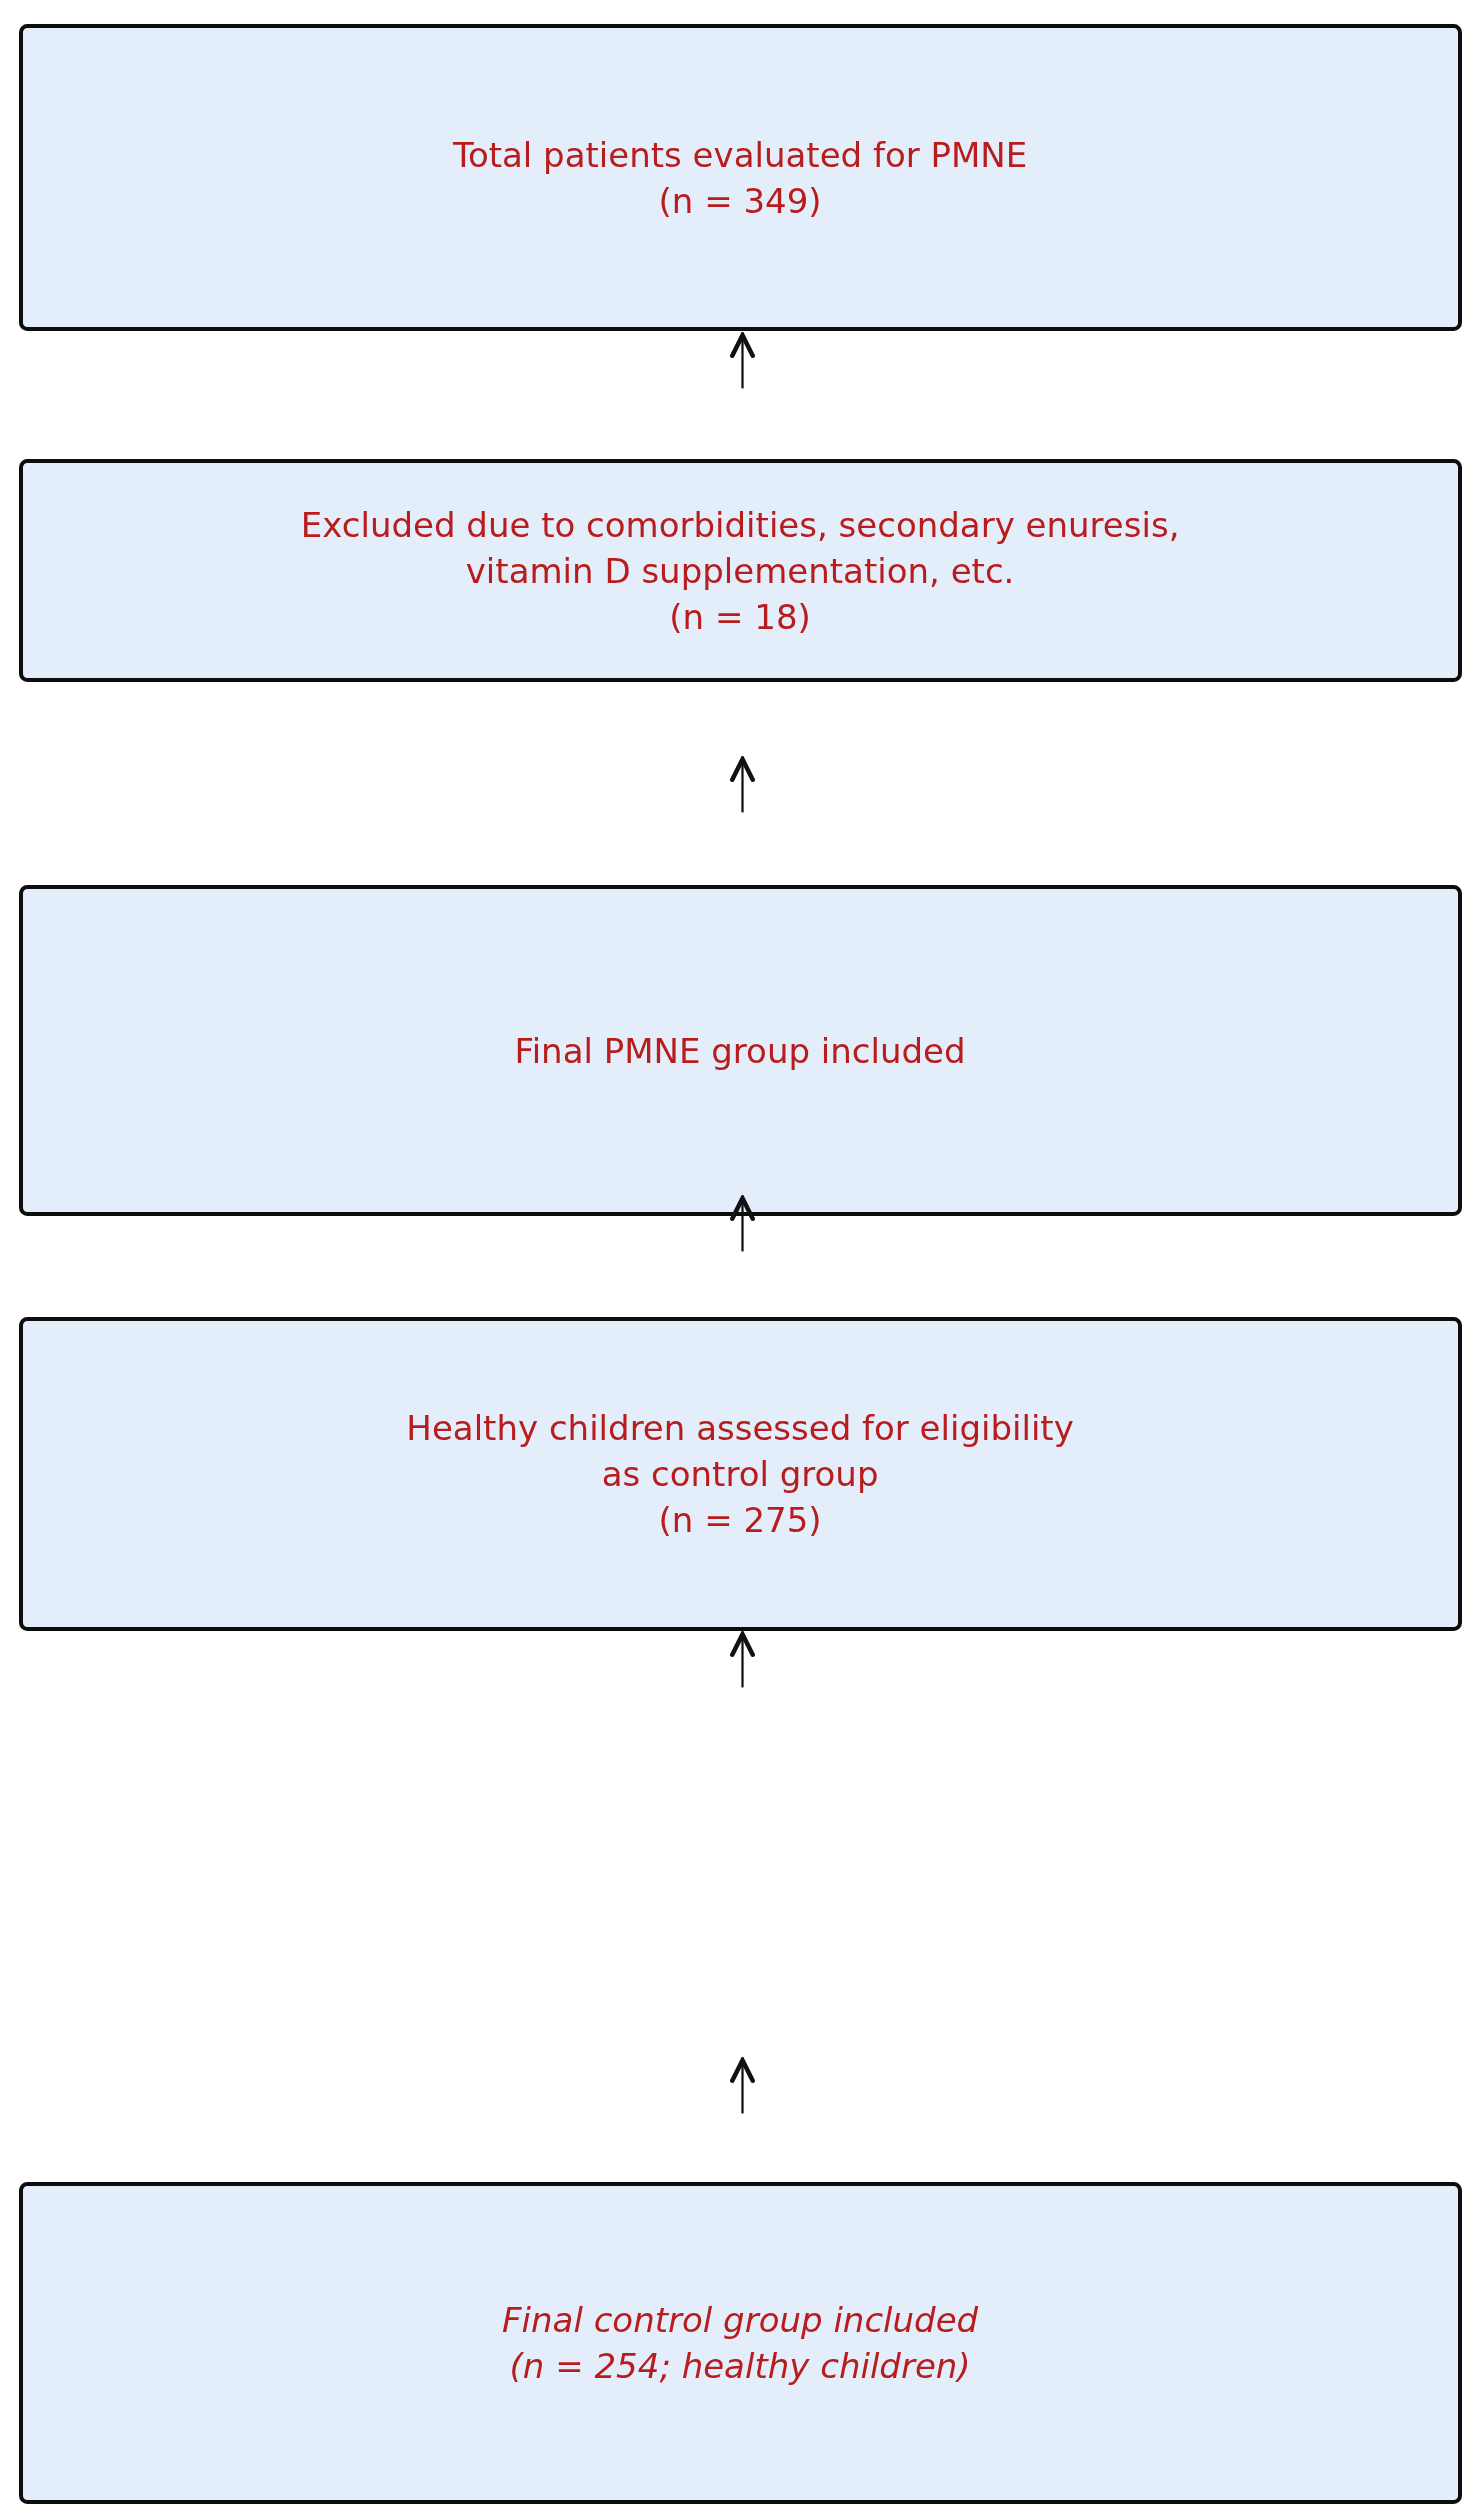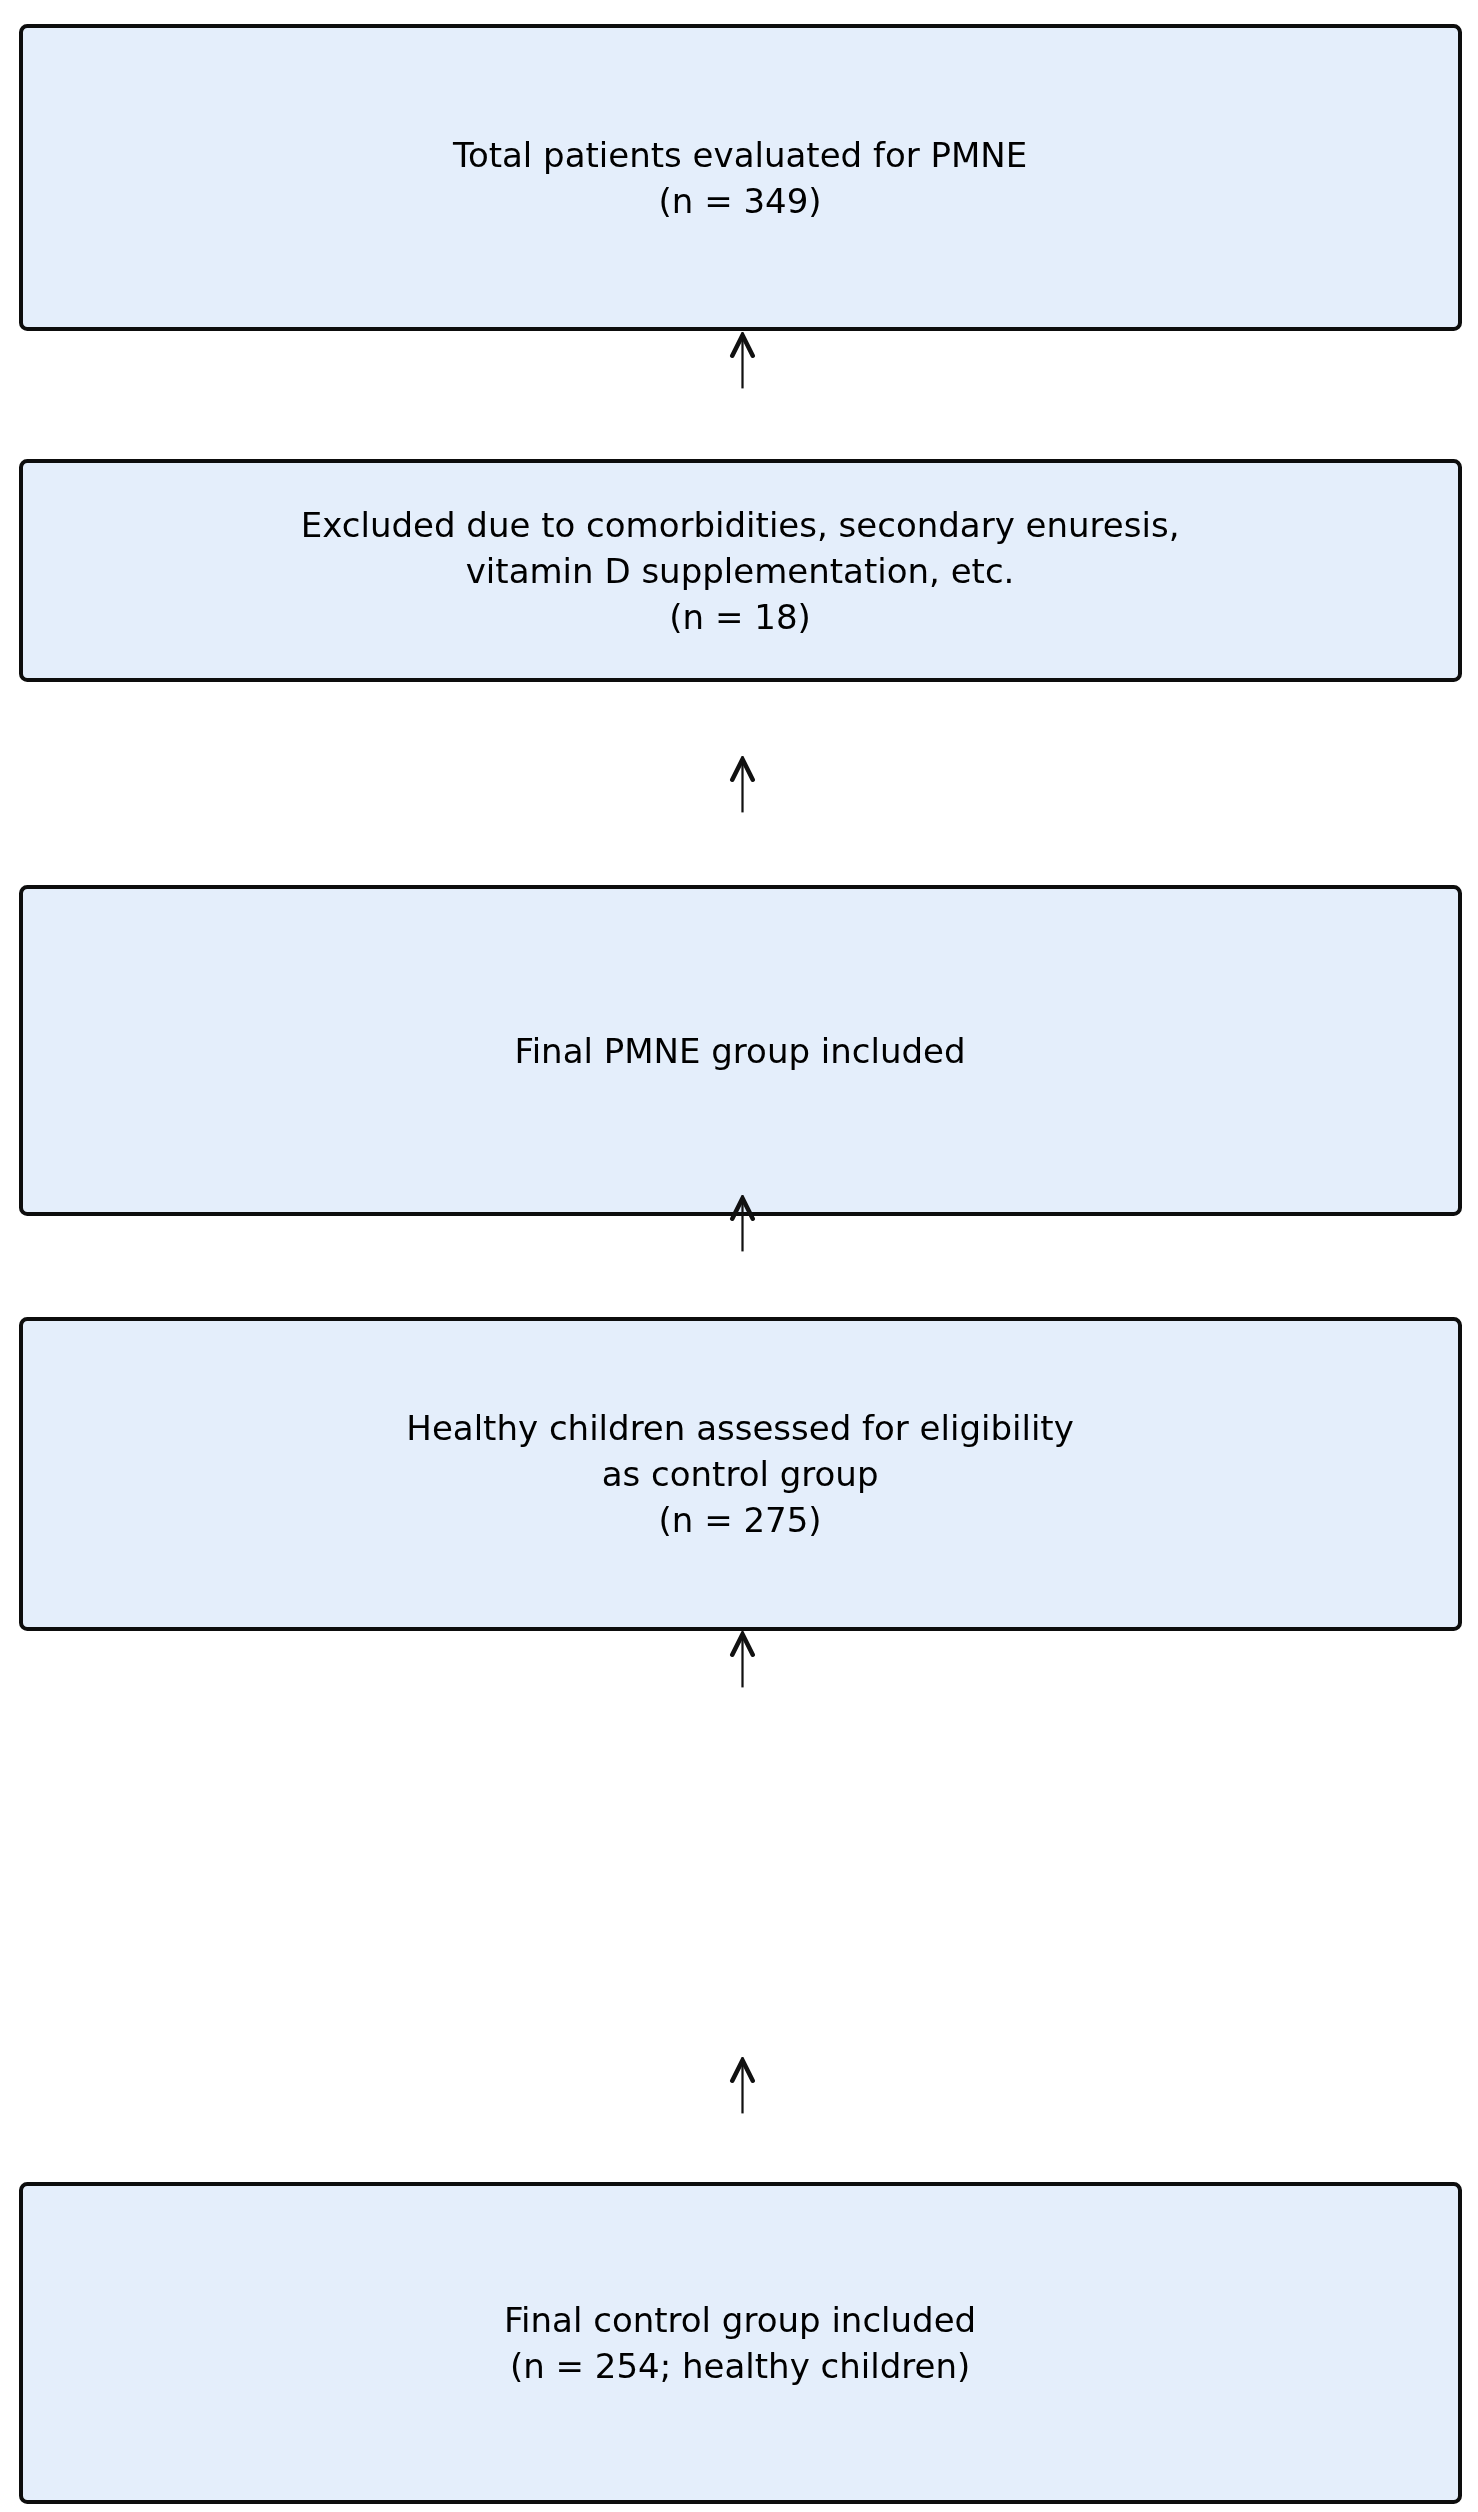--- a/index.html
+++ b/index.html
@@ -30,38 +30,38 @@
     border-radius: 8.3px;
     display: flex;
     flex-direction: column;
     align-items: center;
     justify-content: center;
     text-align: center;
   }
   .flow-box .line {
     font-size: 34px;
     line-height: 46px;
-    color: #000000;
+    color: #b91c1c;
     letter-spacing: 0px;
     white-space: nowrap;
   }
   .arrow-up {
     position: absolute;
     width: 41px;
     height: 59px;
   }
   .arrow-up svg { display: block; width: 41px; height: 59px; }
 
   
   #box-1 { top: 24px;   height: 307px; }
   #box-2 { top: 459px;  height: 223px; }
   #box-3 { top: 885px; height: 331px; align-items: center; }
   #box-4 { top: 1317px; height: 314px; }
   #box-5 { top: 1750px; height: 306px; }
-  #box-6 { top: 2182px; height: 322px; }
+  #box-6 { top: 2182px; height: 322px; font-style: italic; }
 
   #arrow-1 { left: 722px; top: 332px; }
   #arrow-2 { left: 722px; top: 756px; }
   #arrow-3 { left: 722px; top: 1195px; }
   #arrow-4 { left: 722px; top: 1631px; }
   #arrow-5 { left: 722px; top: 2057px; }
 </style>
 </head>
 <body>
 

